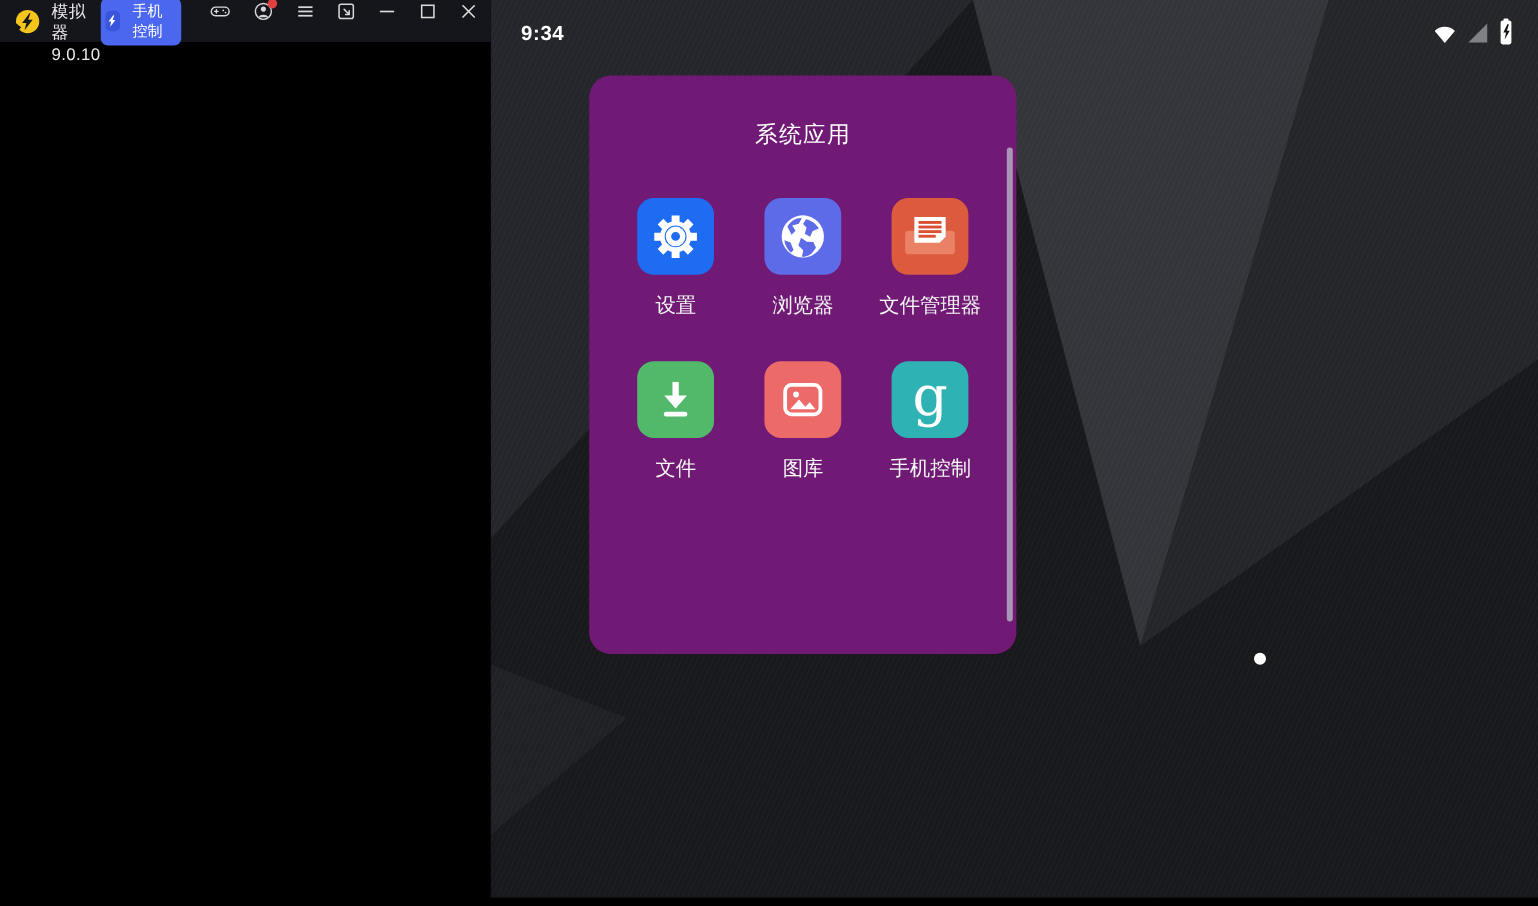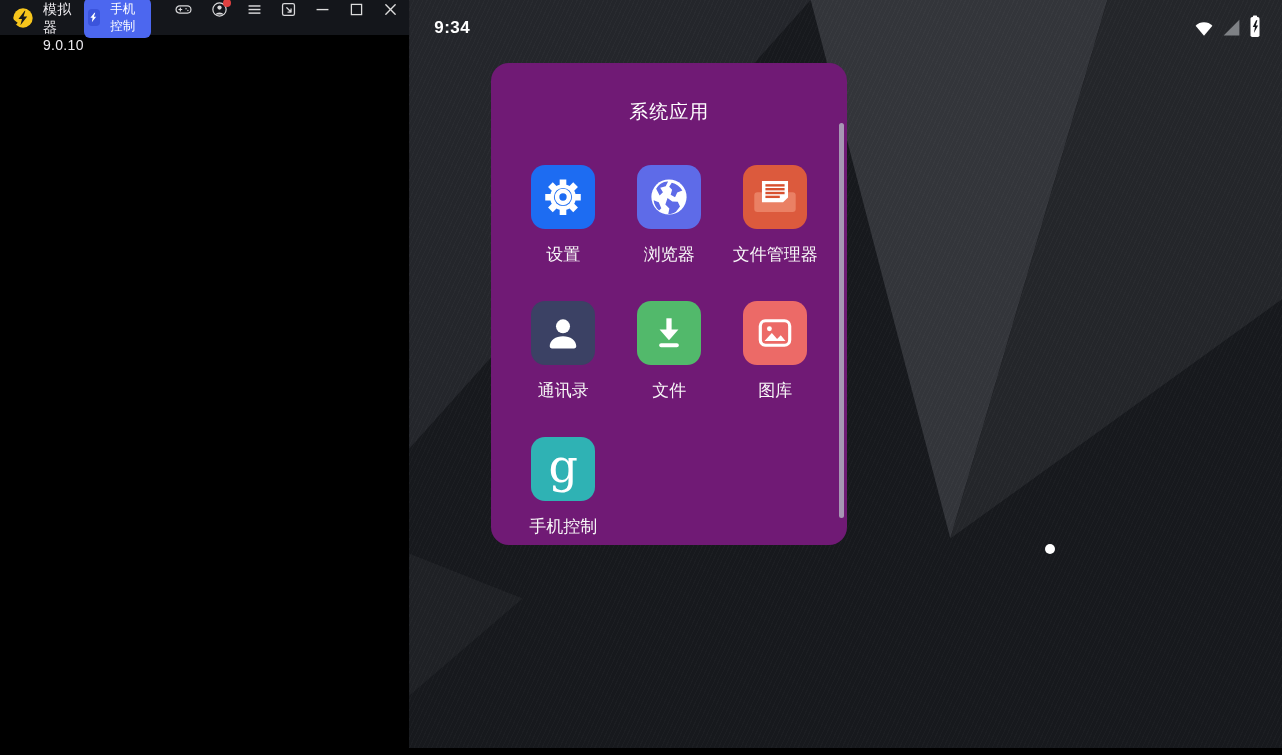--- a/index.html
+++ b/index.html
@@ -212,29 +212,20 @@
               <path d="M5.2 3.6 h13.6 v8.6 l-2.6 2.6 H5.2 Z" fill="#fff"></path>
               <rect x="7" y="5.3" width="10" height="1.25" fill="#d8502f"></rect>
               <rect x="7" y="7.3" width="10" height="1.25" fill="#d8502f"></rect>
               <rect x="7" y="9.3" width="10" height="1.25" fill="#d8502f"></rect>
               <rect x="7" y="11.3" width="7.5" height="1.25" fill="#d8502f"></rect>
             </svg>
           </div>
           <div class="app-label">文件管理器</div>
         </div>
 
-        <div class="app">
-          <div class="tile c3">
-            <svg viewBox="0 0 24 24" width="42" height="42">
-              <circle cx="12" cy="8.2" r="4" fill="#fff"></circle>
-              <path d="M4.4 19.6 c0-3.6 3.4-5.8 7.6-5.8 s7.6 2.2 7.6 5.8 a1.2 1.2 0 0 1 -1.2 1.2 H5.6 a1.2 1.2 0 0 1 -1.2 -1.2 Z" fill="#fff"></path>
-            </svg>
-          </div>
-          <div class="app-label">通讯录</div>
-        </div>
 
         <div class="app">
           <div class="tile c4">
             <svg viewBox="0 0 24 24" width="42" height="42">
               <rect x="10.5" y="3.6" width="3" height="7" fill="#fff"></rect>
               <polygon points="6.6,10 17.4,10 12,16.2" fill="#fff"></polygon>
               <rect x="6.4" y="17.8" width="11.2" height="2.3" rx="1.1" fill="#fff"></rect>
             </svg>
           </div>
           <div class="app-label">文件</div>

